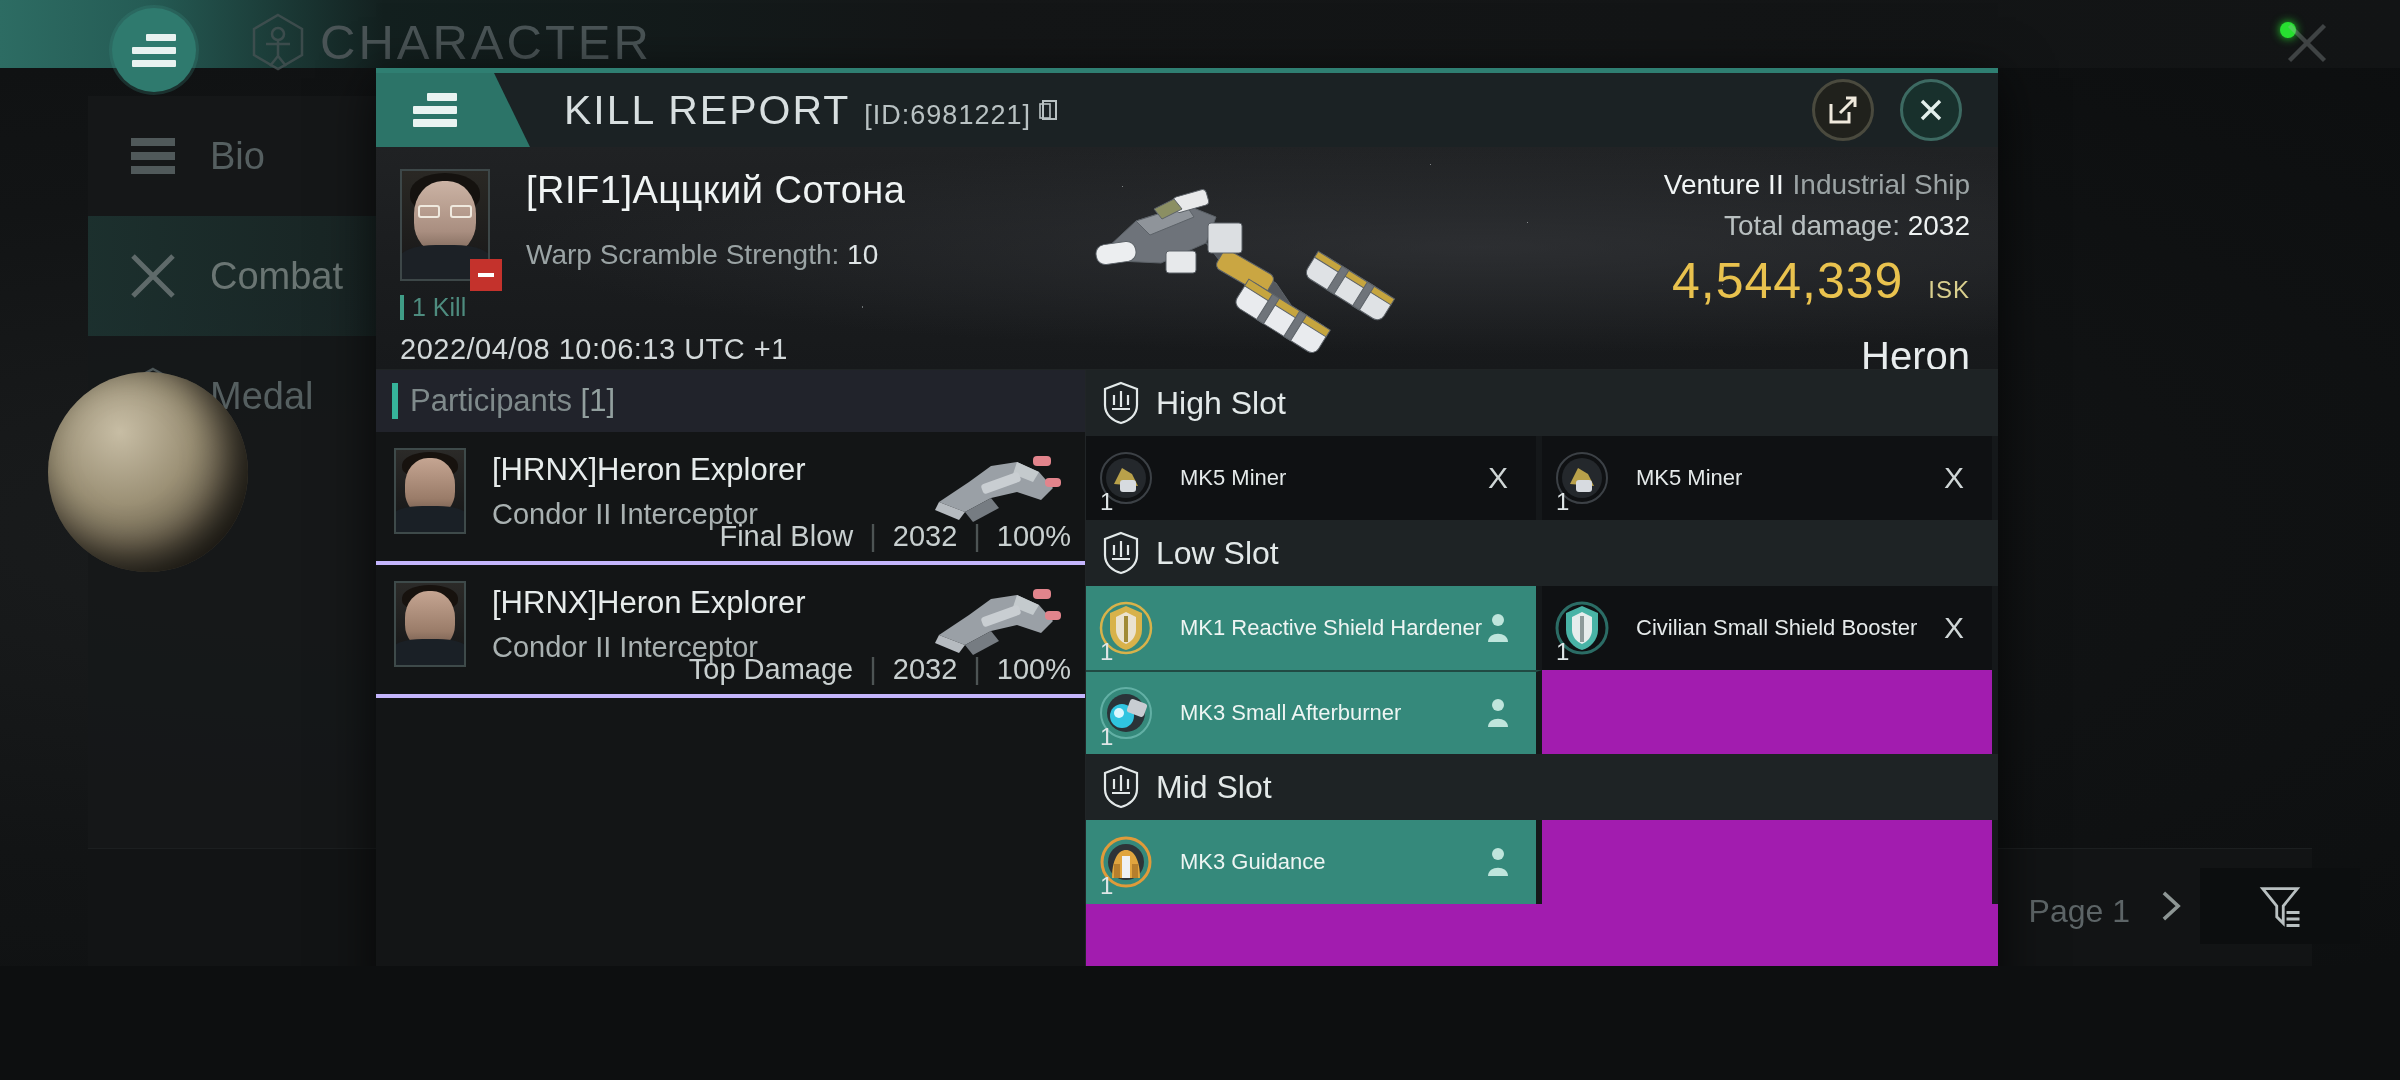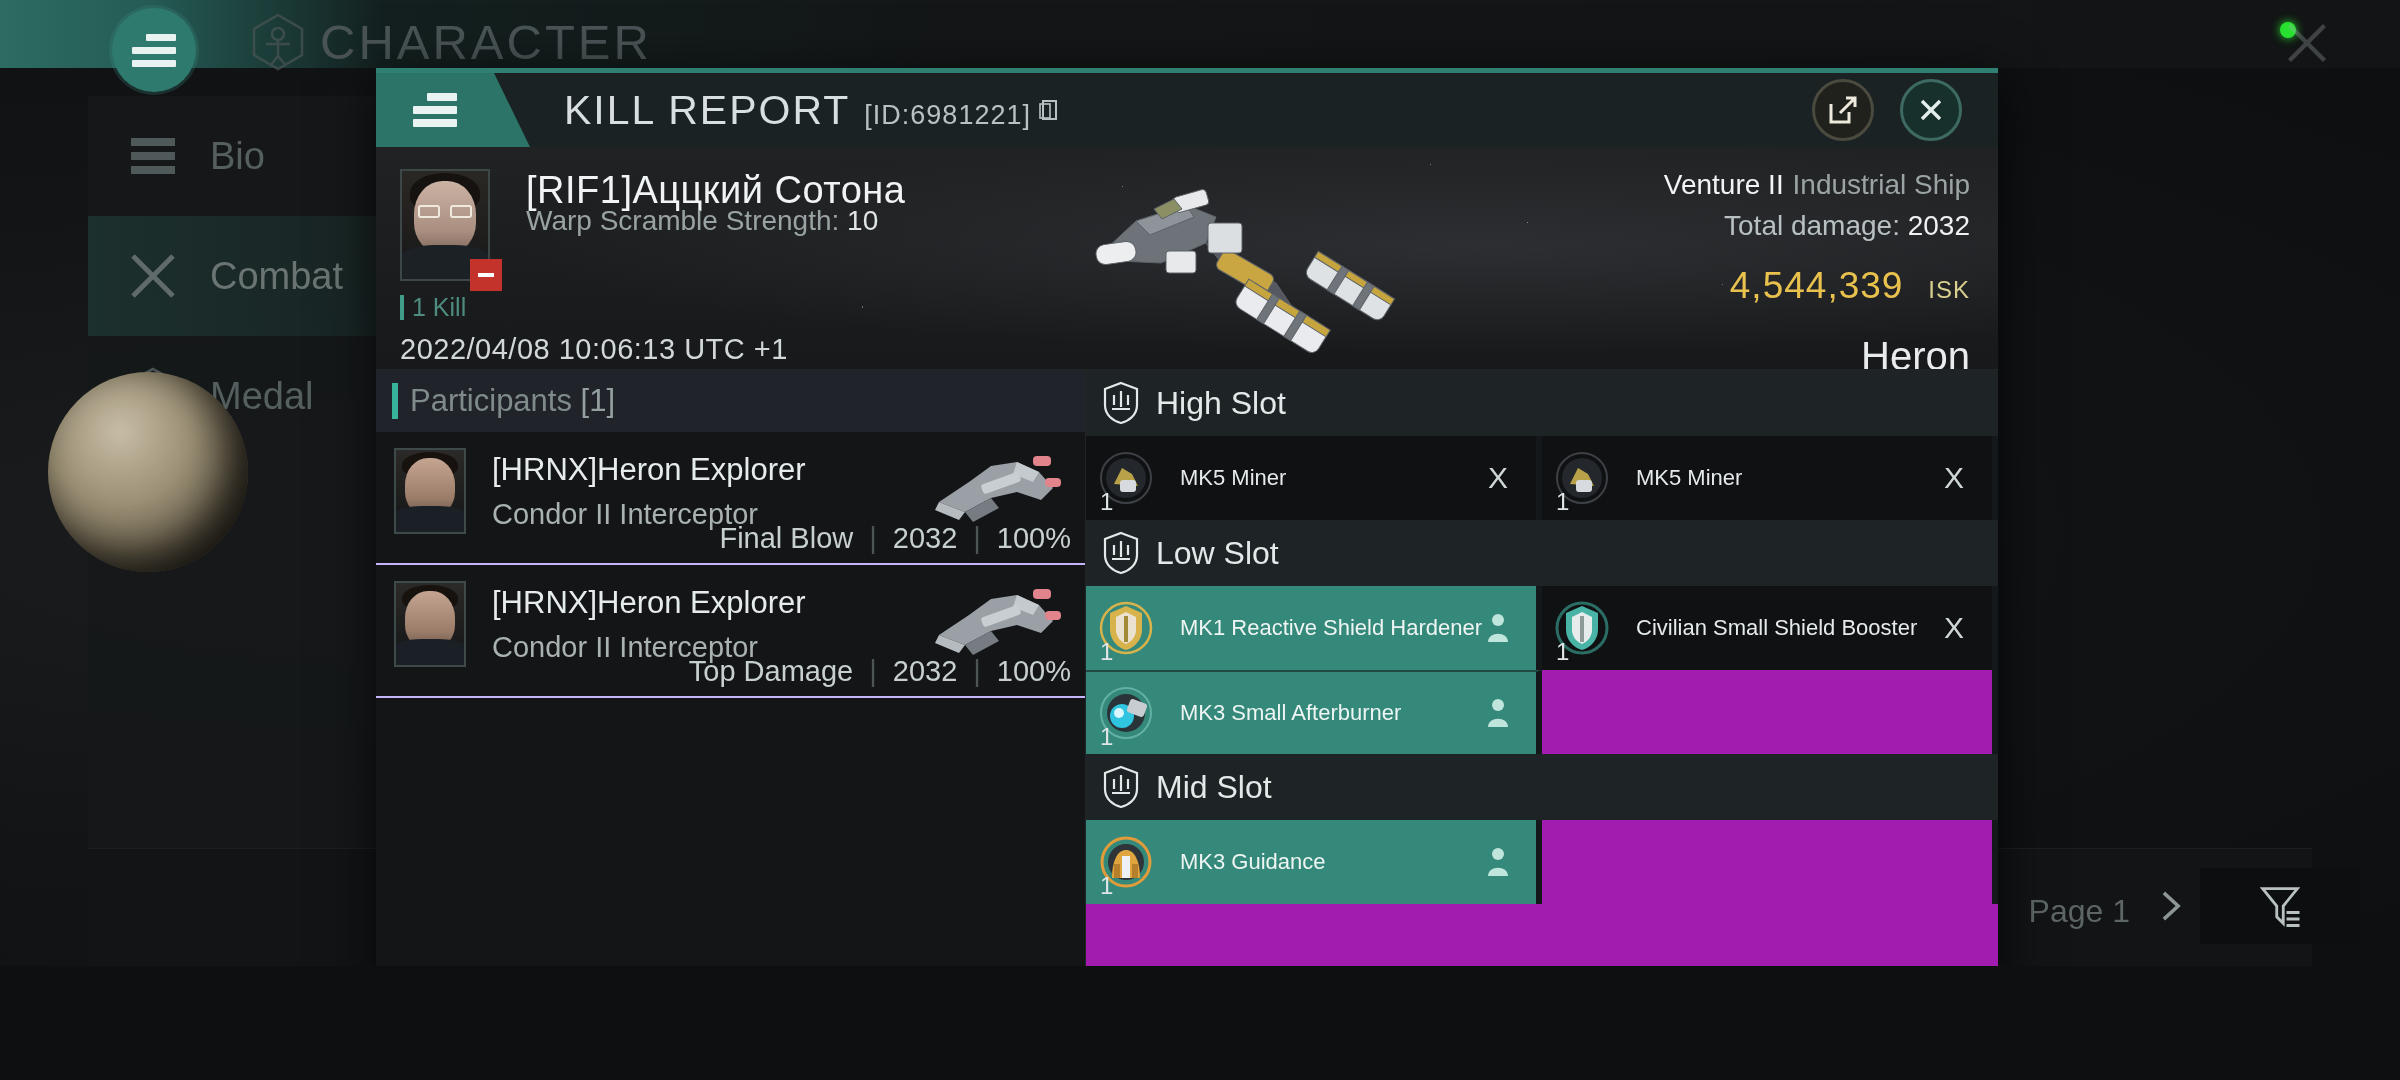--- a/index.html
+++ b/index.html
@@ -131,21 +131,21 @@
   .glasses { position:absolute; left:50%; top:34px; transform:translateX(-50%);
           width:54px; height:13px; }
   .glasses span { position:absolute; top:0; width:22px; height:13px; border:2px solid #efe9de; border-radius:3px; }
   .glasses span:first-child{ left:0;} .glasses span:last-child{ right:0;}
   .torso { position:absolute; left:50%; bottom:0; transform:translateX(-50%);
           width:92px; height:34px; background:#1c2126; border-radius:40% 40% 0 0;}
   .badge-red { position:absolute; right:-12px; bottom:-10px; width:32px; height:32px; background:#c4322c;
           display:flex; align-items:center; justify-content:center; }
   .badge-red i { display:block; width:16px; height:4px; background:#fff; }
   .hero-name { position:absolute; left: 150px; top: 22px; color:#f0f4f4; font-size: 38px; letter-spacing: .5px; }
-  .hero-sub { position:absolute; left: 150px; top: 58px; color:#9aa3a4; font-size: 28px; }
+  .hero-sub { position:absolute; left: 150px; top: 92px; color:#9aa3a4; font-size: 28px; }
   .hero-sub b { color:#dfe5e6; font-weight: normal; }
   .hero-kill { position:absolute; left: 24px; top: 148px; color:#4e8c7f; font-size: 25px;
       border-left: 4px solid #3f9c86; padding-left: 8px; line-height: 1; }
   .hero-date { position:absolute; left: 24px; top: 186px; color:#d2d8d9; font-size: 29px; letter-spacing:.5px; }
   .hero-right { position:absolute; right: 28px; top: 18px; text-align:right; }
   .hr-ship { font-size: 32px; color:#f1f5f5; }
   .hr-ship span { color:#9ba3a4; font-size: 28px; }
   .hr-dmg { margin-top: 8px; font-size: 28px; color:#b9c0c1; }
   .hr-dmg b { color:#eef2f2; font-weight: normal; }
   .hr-isk { margin-top: 10px; font-size: 50px; color:#e9c24e; letter-spacing: 1px; }
@@ -155,21 +155,21 @@
 
   
   .mbody { display: flex; height: 648px; border-top: 1px solid #202425; }
   .left-col { width: 710px; background: #131516; border-right: 1px solid #212527; }
   .lc-head {
     height: 62px; background: rgba(46,48,62,.55); display:flex; align-items:center; padding-left: 16px; gap: 12px;
   }
   .lc-bar { width: 6px; height: 36px; background: #36b39a; }
   .lc-title { color: #7f8a8b; font-size: 31px; }
   .lc-title em { font-style: normal; color:#93a09f; }
-  .prow { position:relative; height: 133px; border-bottom: 2px solid #c4b5fd; padding: 14px 0 0 18px; }
+  .prow { position:relative; height: 133px; border-bottom: 4px solid #c4b5fd; padding: 14px 0 0 18px; }
   .pav { width: 72px; height: 86px; border: 2px solid #3e4a4a; overflow:hidden; position:absolute; left:18px; top:16px;
          background: linear-gradient(180deg,#2b2a28,#131415); }
   .pav .face { width:50px; height:58px; top:8px;
       background: linear-gradient(180deg,#c5a592 0%, #9a7c69 70%, #6d574a 100%); }
   .pav .hair { width:56px; height:26px; top:2px; background:#17120e; }
   .pav .torso { width:76px; height:26px; background:#1a2026; }
   .pname { position:absolute; left: 116px; top: 20px; color:#e6ebeb; font-size: 31px; }
   .pship { position:absolute; left: 116px; top: 66px; color:#a9b1b1; font-size: 29px; }
   .pstats { position:absolute; right: 14px; bottom: 8px; color:#c8cfcf; font-size: 29px;
       display:flex; align-items:center; gap: 16px; }
@@ -376,21 +376,21 @@
       <div class="hero-right">
         <div class="hr-ship">
           <span style="color:#f1f5f5">Venture II</span>
           <span>Industrial Ship</span>
         </div>
         <div class="hr-dmg">
           <span>Total damage:</span>
           <b>2032</b>
         </div>
         <div class="hr-isk">
-          <span style="font-size:37px;color:#e9c24e">4,544,339</span>
+          <span style="font-size:50px;color:#e9c24e">4,544,339</span>
           <span>ISK</span>
         </div>
         <div class="hr-kill">Heron</div>
       </div>
     </div>
 
     <div class="mbody">
 
       <div class="left-col">
         <div class="lc-head">

